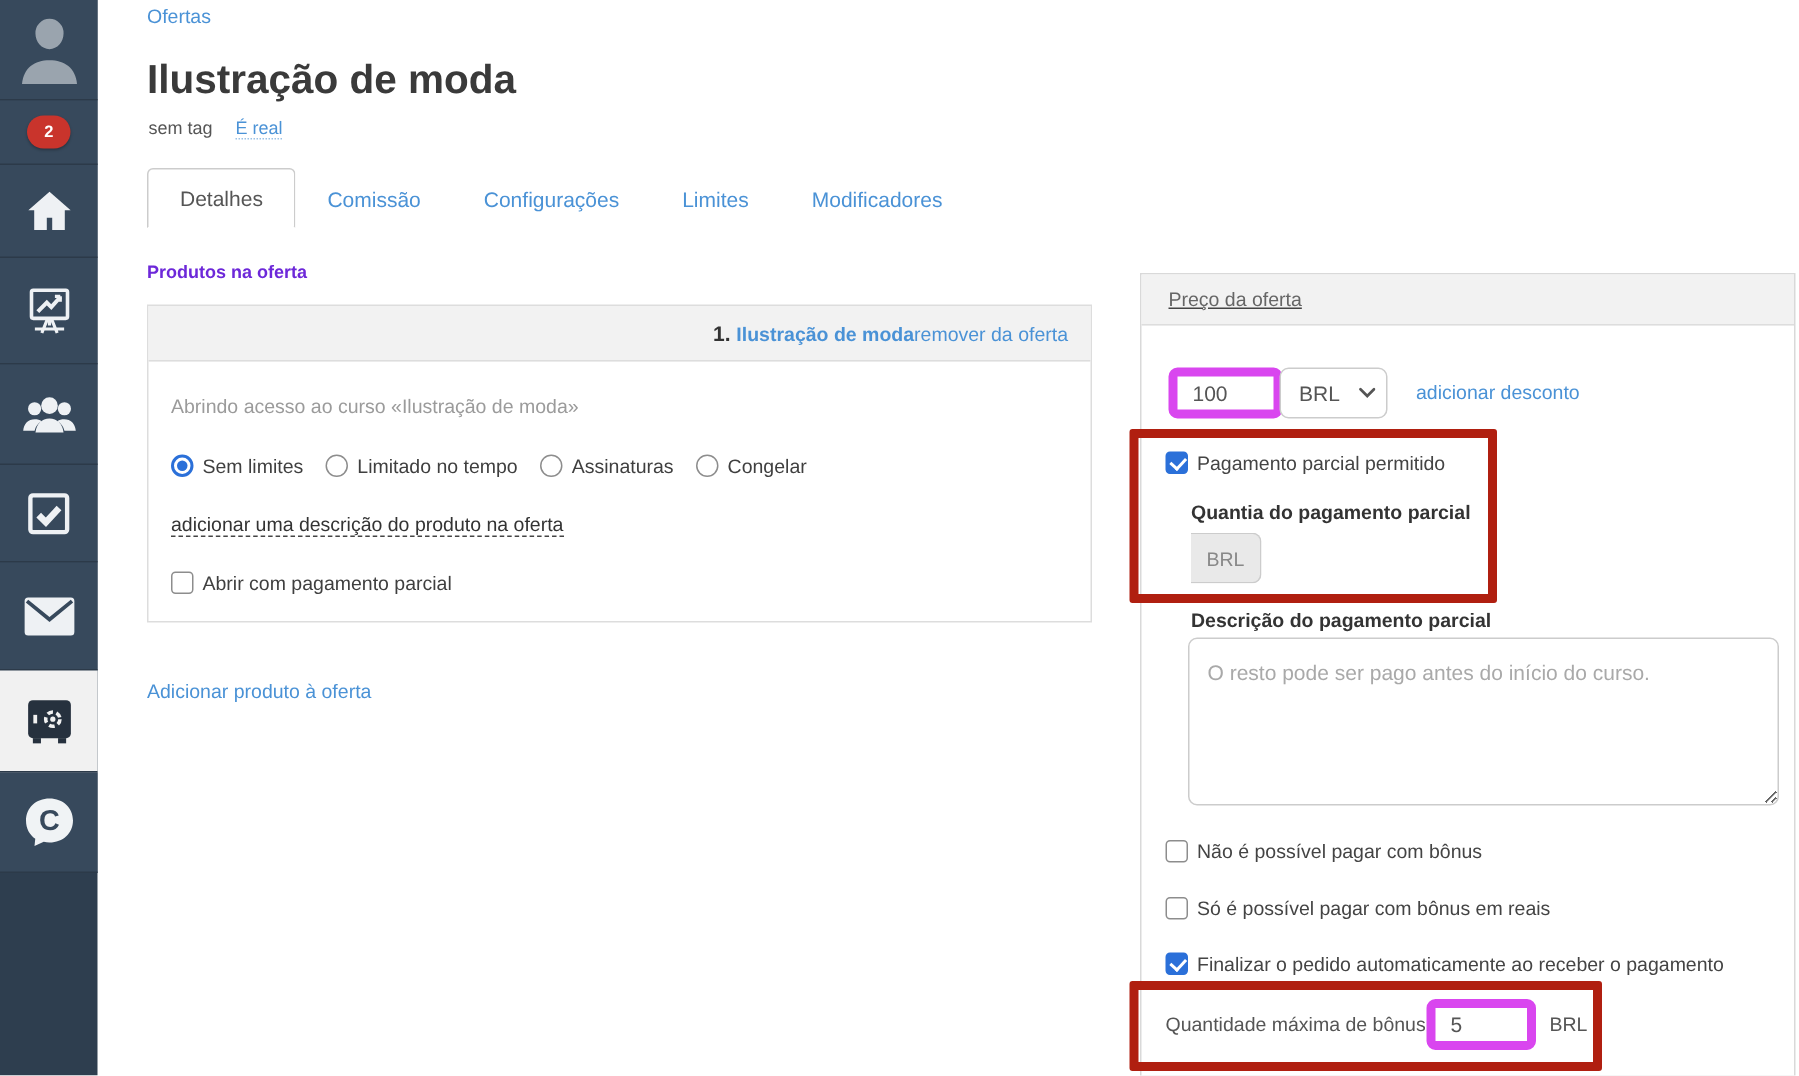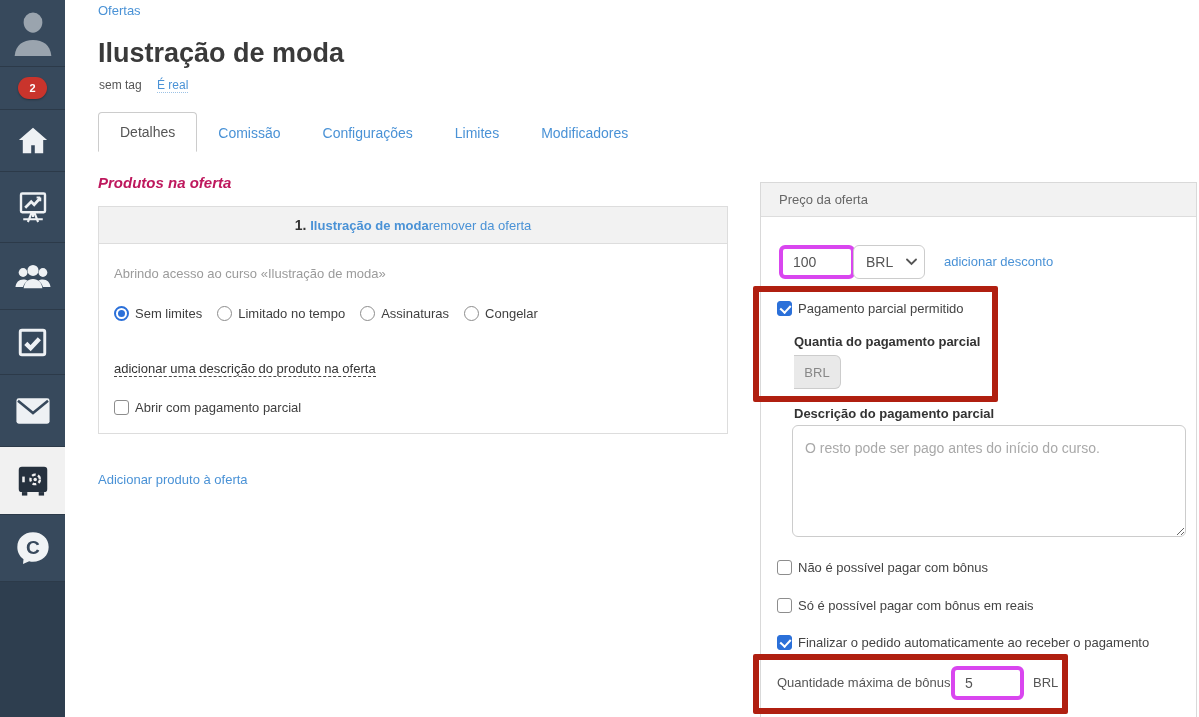--- a/index.html
+++ b/index.html
@@ -31,55 +31,55 @@
   .dotted-blue { color:#4a92d6; border-bottom:1px dotted #9cc2e5; }
 
   
   .tabs { position:absolute; left:98px; top:112px; display:flex; align-items:flex-end; height:40px; }
   .tab { font-size:14px; color:#4a92d6; padding:11px 21px; cursor:pointer; }
   .tab.active { background:#fff; color:#555; border:1px solid #ccc; border-bottom:1px solid #fff;
                 border-radius:4px 4px 0 0; }
 
   
   .left-col { position:absolute; left:98px; top:174px; width:630px; }
-  .section-h { font-size:15px; font-weight:bold; color:#be185d;font-style:italic; }
+  .section-h { font-size:12px; font-weight:bold; color:#6d28d9; }
   .product-card { margin-top:15px; border:1px solid #ddd; background:#fff; }
   .pc-head { background:#f2f2f2; border-bottom:1px solid #ddd; padding:10px 15px;
-             display:flex; justify-content:center; align-items:center; font-size:14px; }
+             display:flex; justify-content:flex-end; align-items:center; font-size:14px; }
   .pc-title { font-weight:bold; color:#333; }
   .pc-title .t-link { color:#4a92d6; font-weight:bold; }
   .pc-remove { font-size:13px; }
   .pc-body { padding:4px 15px 18px 15px; font-size:13px; }
   .pc-desc { margin-top:18px; color:#9b9b9b; }
   .radio-row { margin-top:25px; display:flex; gap:15px; align-items:center; color:#3f3f3f; }
   .ctl-label { display:flex; gap:6px; align-items:center; cursor:pointer; }
-  .dashed-dark { display:inline-block; margin-top:40px; color:#333; border-bottom:1px dashed #444; cursor:pointer; }
+  .dashed-dark { display:inline-block; margin-top:24px; color:#333; border-bottom:1px dashed #444; cursor:pointer; }
   .pc-cb { margin-top:23px; color:#3f3f3f;align-items:center; }
   .course-cfg { display:inline-block; margin-top:21px; }
   .add-product { display:inline-block; margin-top:38px; font-size:13px; }
   .left-col a, .left-col .pc-remove { font-size:13px; }
 
   
   .cbx { position:relative; width:15px; height:15px; flex:0 0 15px; background:#fff;
          border:1px solid #8d8d8d; border-radius:3px; display:inline-block; }
   .cbx.checked { background:#2b70d9; border-color:#2b70d9; }
   .cbx.checked::after { content:""; position:absolute; left:4px; top:1px; width:5px; height:8px;
                         border:solid #fff; border-width:0 2px 2px 0; transform:rotate(43deg); }
   .rad { position:relative; width:15px; height:15px; flex:0 0 15px; background:#fff;
          border:1px solid #8d8d8d; border-radius:50%; display:inline-block; }
   .rad.checked { border:2px solid #2b70d9; }
   .rad.checked::after { content:""; position:absolute; left:2px; top:2px; width:7px; height:7px;
                         border-radius:50%; background:#2b70d9; }
 
   
   .price-panel { position:absolute; left:760px; top:182px; width:437px; height:536px;
-                 border:1px solid #d9d9d9; background:#fff; }
+                 border:1px solid #d9d9d9; background:#fff;text-decoration:underline; }
   .pp-head { height:34px; background:#f2f2f2; border-bottom:1px solid #ddd; font-size:13px;
              color:#666; display:flex; align-items:center; padding:0 18px; }
-  .txt-input { border:4px solid #d946ef; border-radius:6px; font-size:14px; color:#555;
+  .txt-input { border:6px solid #d946ef; border-radius:6px; font-size:14px; color:#555;
                font-family:"Liberation Sans",sans-serif; padding:0 10px; height:34px; outline:none; }
   .pp-price { position:absolute; left:18px; top:62px; width:76px; }
   .sel-wrap { position:absolute; left:92px; top:62px; width:72px; height:34px; }
   .sel-wrap select { width:100%; height:100%; border:1px solid #ccc; border-radius:6px;
                      background:#fff; color:#555; font-size:14px; padding:0 24px 0 12px;
                      appearance:none; -webkit-appearance:none; font-family:"Liberation Sans",sans-serif; }
   .sel-wrap svg { position:absolute; right:8px; top:13px; pointer-events:none; }
   .pp-discount { position:absolute; left:183px; top:71px; font-size:13px;text-align:right; }
   .pp-cb { position:absolute; font-size:13px; color:#444; }
   .cb-partial { left:16px; top:118px; }

